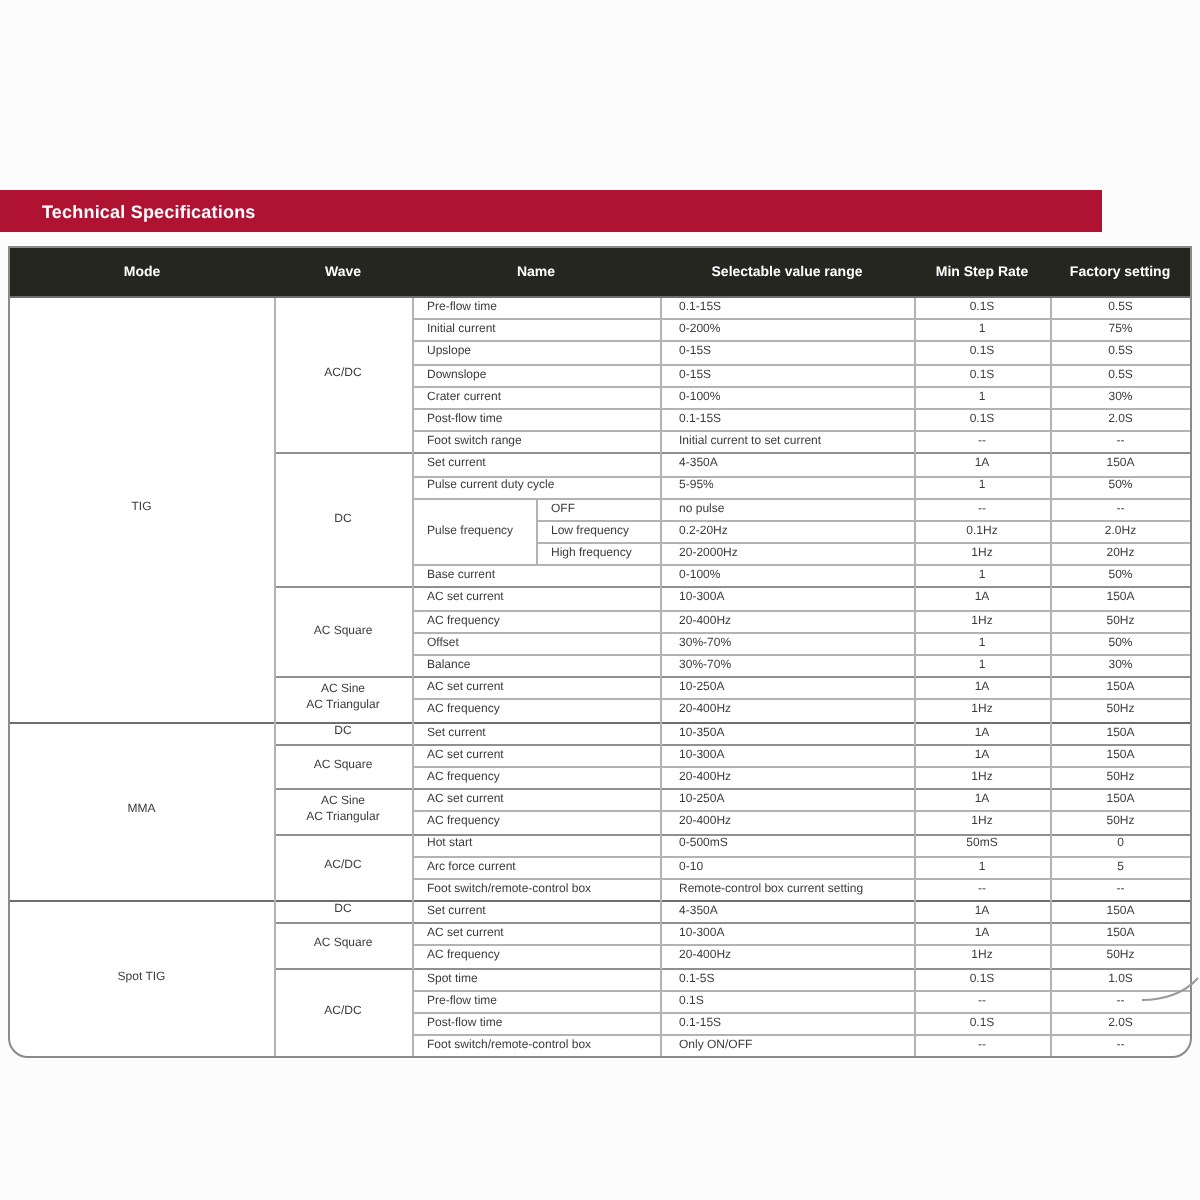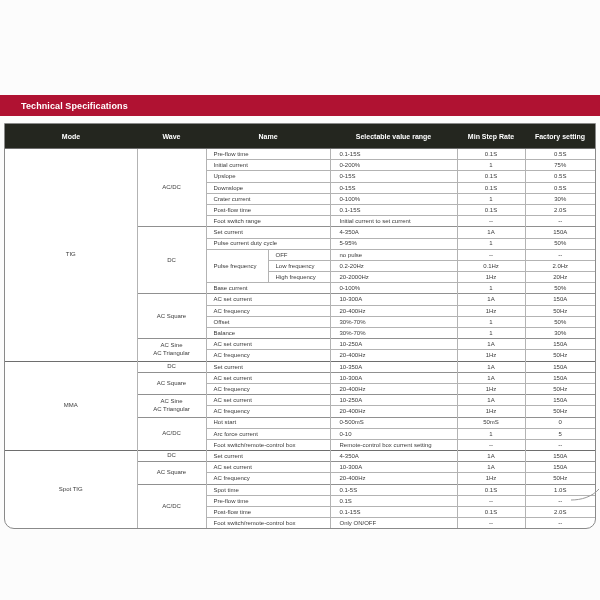--- a/index.html
+++ b/index.html
@@ -1,21 +1,21 @@
 <!DOCTYPE html>
 <html><head>
 <meta charset="utf-8">
 <style>
   html,body{margin:0;padding:0}
   body{
     width:600px;height:600px;background:#fcfcfc;position:relative;
     font-family:"Liberation Sans",sans-serif;overflow:hidden;
   }
   .title-bar{
-    position:absolute;left:0;top:95px;width:600px;height:21px;
+    position:absolute;left:0;top:95px;width:551px;height:21px;
     background:#b01232;display:flex;align-items:center;
   }
   .title-bar .title-text{
     color:#ffffff;font-size:9px;font-weight:bold;padding-left:21px;letter-spacing:.1px;
   }
   .table-wrap{
     position:absolute;left:4px;top:123px;width:590px;
     border:1px solid #8a8a8a;border-radius:0 0 10px 10px;overflow:hidden;background:#fff;
   }
   table{border-collapse:collapse;width:100%;table-layout:fixed}

